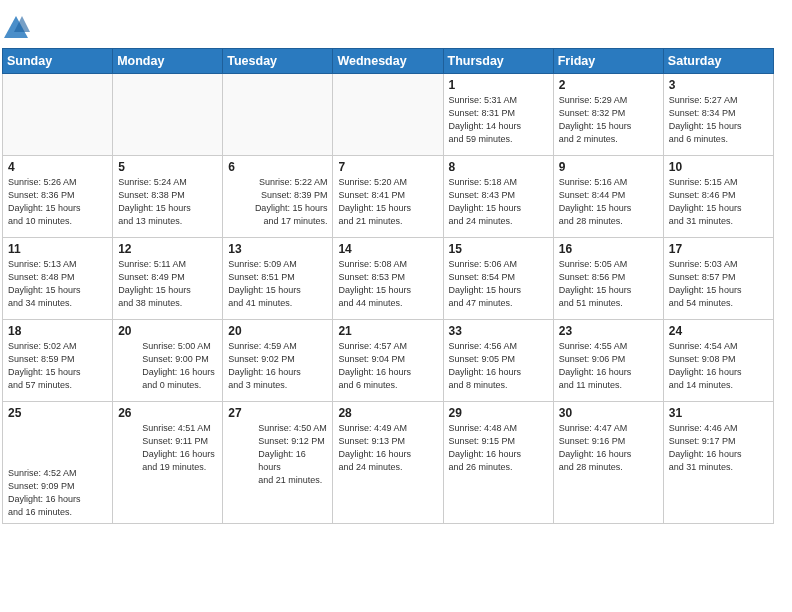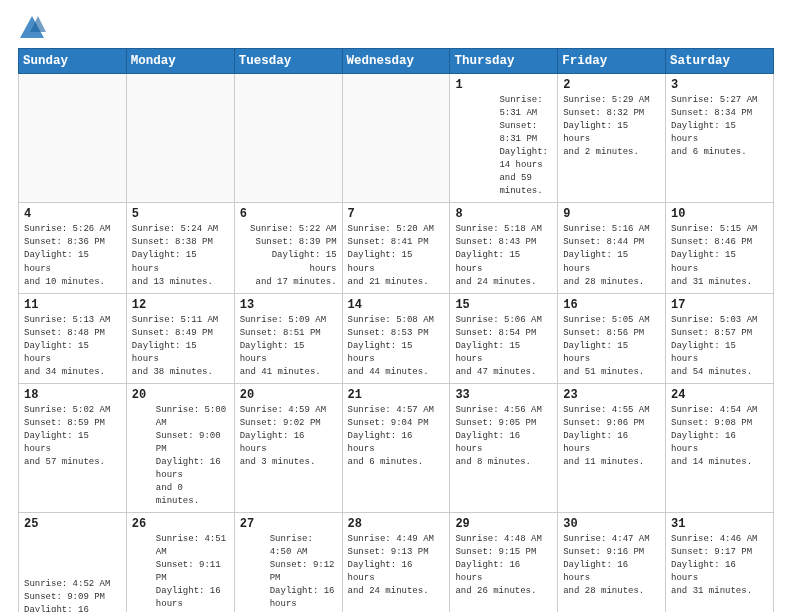--- a/index.html
+++ b/index.html
@@ -6,24 +6,23 @@
     body {
       font-family: Arial, Helvetica, sans-serif;
       background: #fff;
       width: 792px;
       height: 612px;
       overflow: hidden;
     }
     .page {
       width: 792px;
       height: 504px;
-      padding: 14px 18px 10px 18px;
+      padding: 14px 18px 10px 2px;
       display: flex;
       flex-direction: column;
-      font-family: Liberation Mono, monospace;
     }
     .header {
       display: flex;
       justify-content: space-between;
       align-items: flex-start;
       margin-bottom: 6px;
     }
     .logo {
       display: flex;
       align-items: center;
@@ -139,21 +138,21 @@
         </tr>
     </thead>
     <tbody id="calendar-body">
     <tr>
           <td class="empty"></td>
           <td class="empty"></td>
           <td class="empty"></td>
           <td class="empty"></td>
           <td>
             <div class="day-number">1</div>
-            <div class="day-info" style="white-space: pre-line; margin-left: 44px;">Sunrise: 5:31 AM
+            <div class="day-info" style="white-space: pre-line;">Sunrise: 5:31 AM
 Sunset: 8:31 PM
 Daylight: 14 hours
 and 59 minutes.</div>
           </td>
           <td>
             <div class="day-number">2</div>
             <div class="day-info" style="white-space: pre-line;">Sunrise: 5:29 AM
 Sunset: 8:32 PM
 Daylight: 15 hours
 and 2 minutes.</div>

